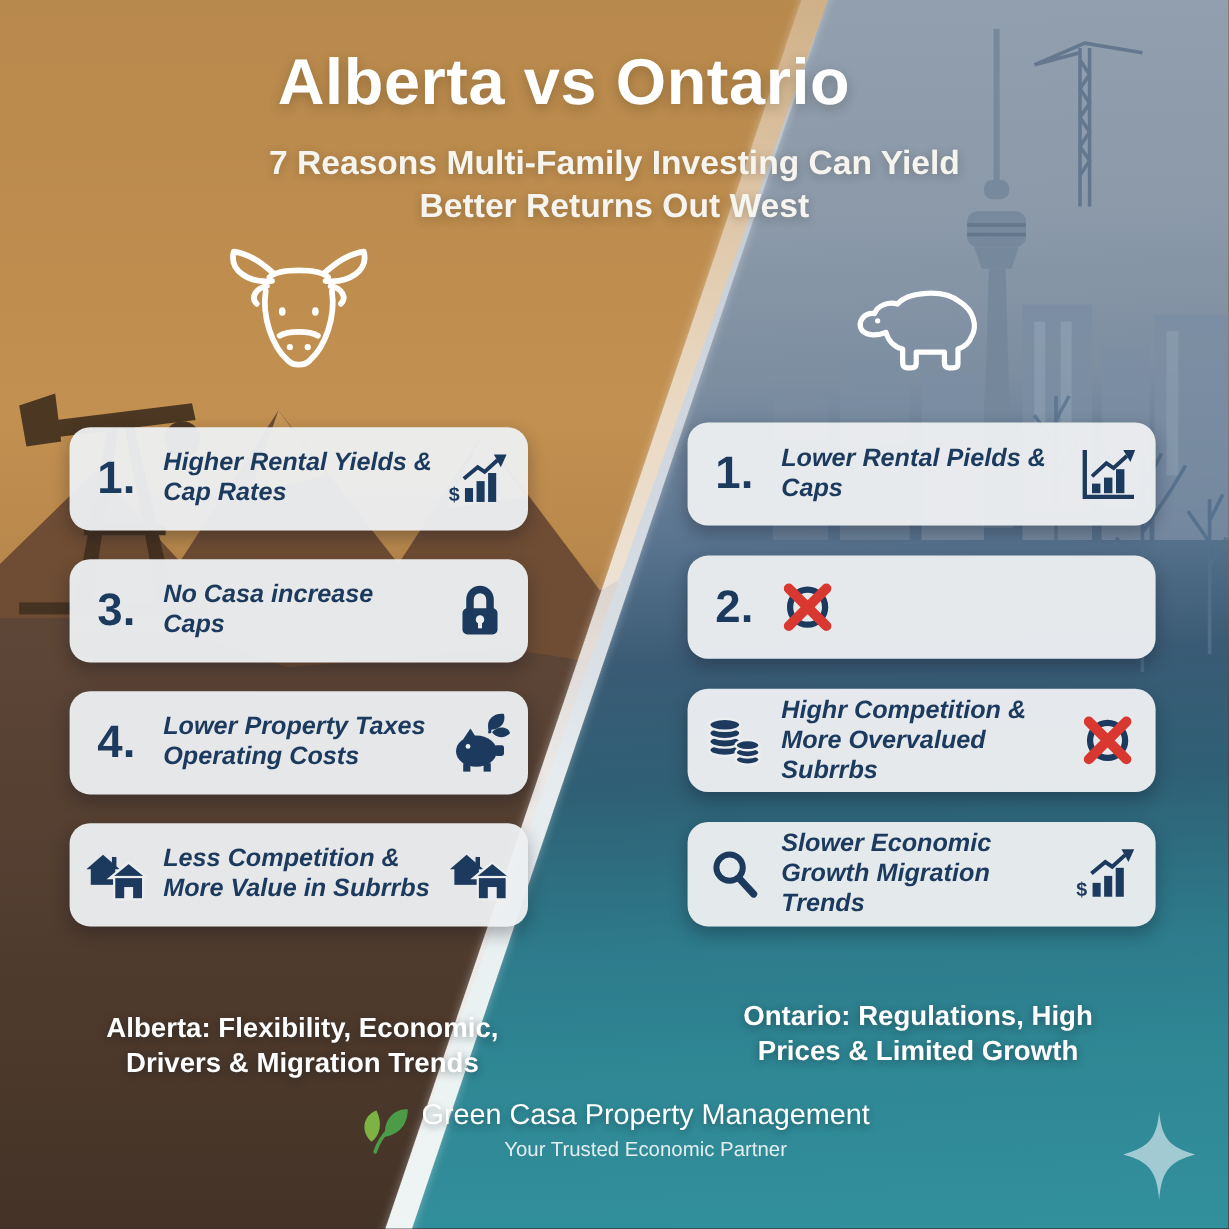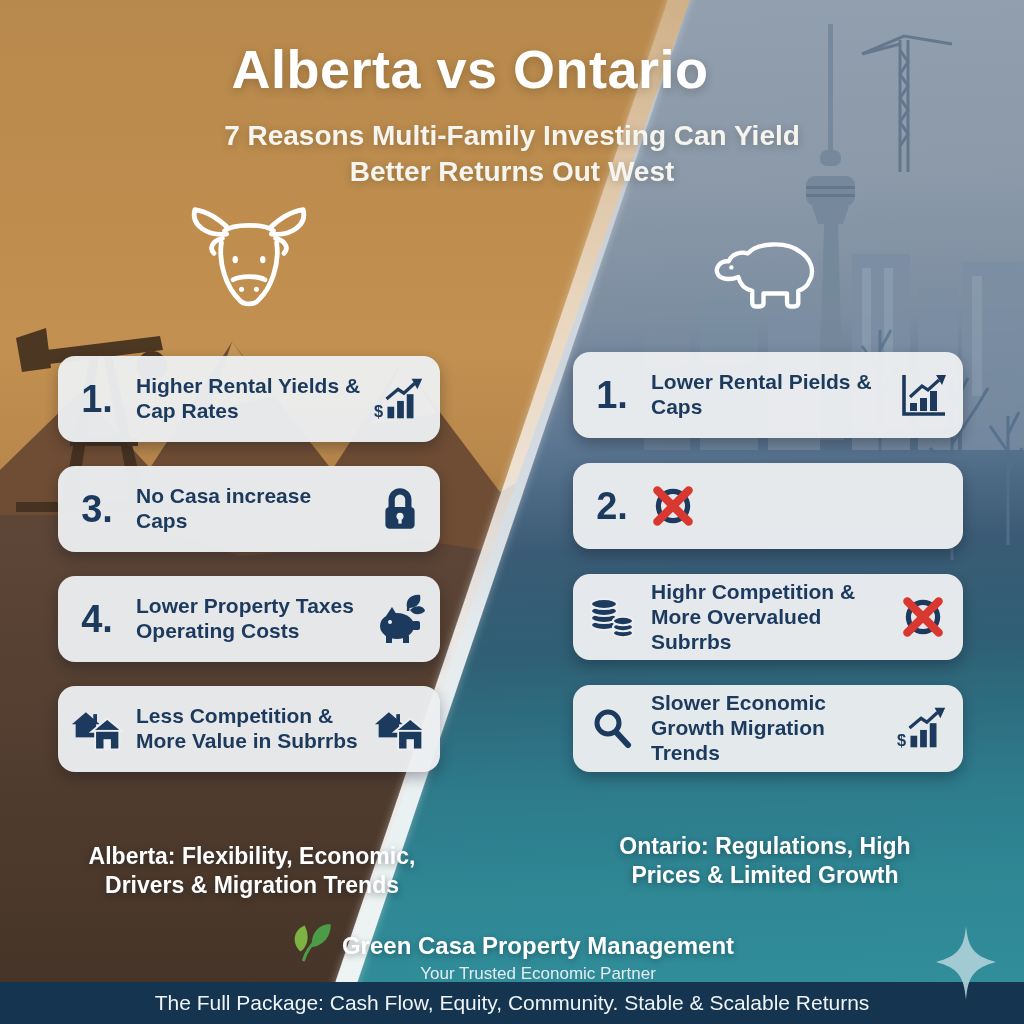--- a/index.html
+++ b/index.html
@@ -33,35 +33,35 @@
   .col{position:absolute;display:flex;flex-direction:column;}
   .col-left{left:58px;top:356px;width:382px;gap:24px;}
   .col-right{left:573px;top:352px;width:390px;gap:25px;}
   .card{
     min-height:86px;background:rgba(236,238,240,.96);border-radius:17px;
     box-shadow:0 6px 14px rgba(15,20,30,.32);
     display:flex;align-items:center;color:#1c3a5e;padding:6px 10px 6px 8px;box-sizing:border-box;
   }
   .card-badge{flex:none;width:62px;display:flex;justify-content:center;align-items:center;
     font-size:38px;font-weight:bold;}
-  .card-text{flex:1;font-size:21px;font-weight:bold;line-height:1.18;padding:0 4px 0 8px;}
+  .card-text{flex:1;font-size:21px;font-weight:bold;line-height:1.18;padding:0 4px 0 8px;font-style:italic;}
   .card-icon{flex:none;width:60px;display:flex;justify-content:center;align-items:center;}
   .summary{
     position:absolute;top:806px;text-align:center;color:#fff;
     font-size:23px;font-weight:bold;line-height:1.25;
     text-shadow:0 2px 7px rgba(10,20,30,.4);
   }
   .summary-left{left:72px;width:360px;margin-top:36px;}
   .summary-right{left:600px;width:330px;margin-top:26px;}
   .footer{
     position:absolute;top:916px;left:0;width:1024px;
     display:flex;justify-content:center;align-items:flex-start;gap:10px;
   }
   .footer-texts{text-align:center;color:#fff;}
-  .footer-company{font-size:24px;font-weight:bold;text-shadow:0 2px 6px rgba(10,20,30,.35);margin-top:16px;}
+  .footer-company{font-size:24px;font-weight:normal;text-shadow:0 2px 6px rgba(10,20,30,.35);}
   .footer-tagline{font-size:17px;color:#e3edf0;margin-top:4px;}
   .bottom-bar{
     position:absolute;left:0;bottom:0;width:1024px;height:42px;background:#14344f;
     display:flex;align-items:center;justify-content:center;z-index:6;
   }
   .bottom-bar-text{color:#eef3f6;font-size:21px;}
   .sparkle{position:absolute;left:928px;top:922px;z-index:7;}
   .z-content{z-index:5;}
   svg{display:block;}
 </style>
@@ -313,21 +313,18 @@
       <path d="M10,34 C1,26 3,13 14,9 C19,19 17,29 10,34 Z" fill="#7cb342"></path>
       <path d="M21,30 C19,17 28,7 39,8 C39,20 32,28 21,30 Z" fill="#4c9b47"></path>
       <path d="M13,42 C15,35 19,29 25,23" stroke="#4c9b47" stroke-width="3" fill="none" stroke-linecap="round"></path>
     </svg>
     <div class="footer-texts">
       <div class="footer-company">Green Casa Property Management</div>
       <div class="footer-tagline">Your Trusted Economic Partner</div>
     </div>
   </div>
 
-  <div class="bottom-bar">
-    <div class="bottom-bar-text">The Full Package: Cash Flow, Equity, Community. Stable &amp; Scalable Returns</div>
-  </div>
 
   <svg class="sparkle" width="76" height="82" viewBox="0 0 76 82" aria-hidden="true">
     <path d="M38,4 C40,26 46,34 68,40 C46,46 40,54 38,78 C36,54 30,46 8,40 C30,34 36,26 38,4 Z" fill="#a8cdd6" opacity="0.95"></path>
   </svg>
 
 </div>
 
 </body></html>

